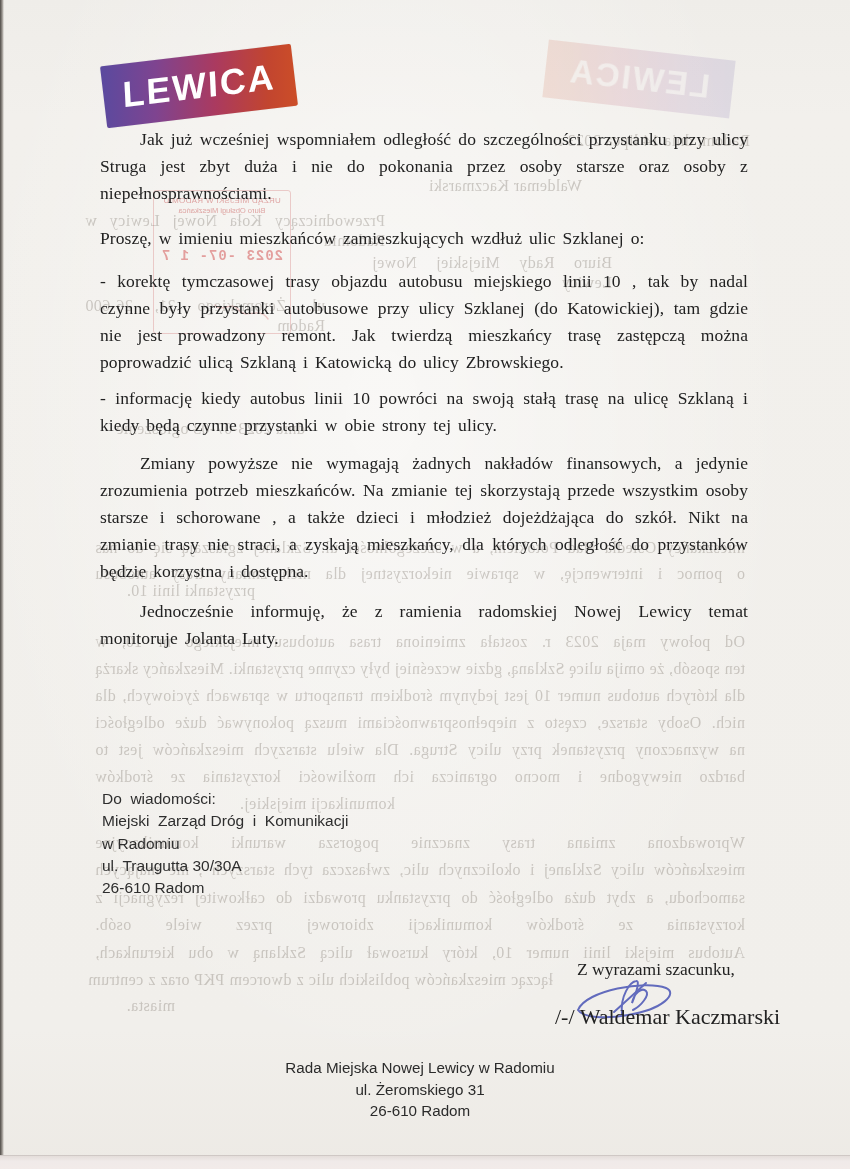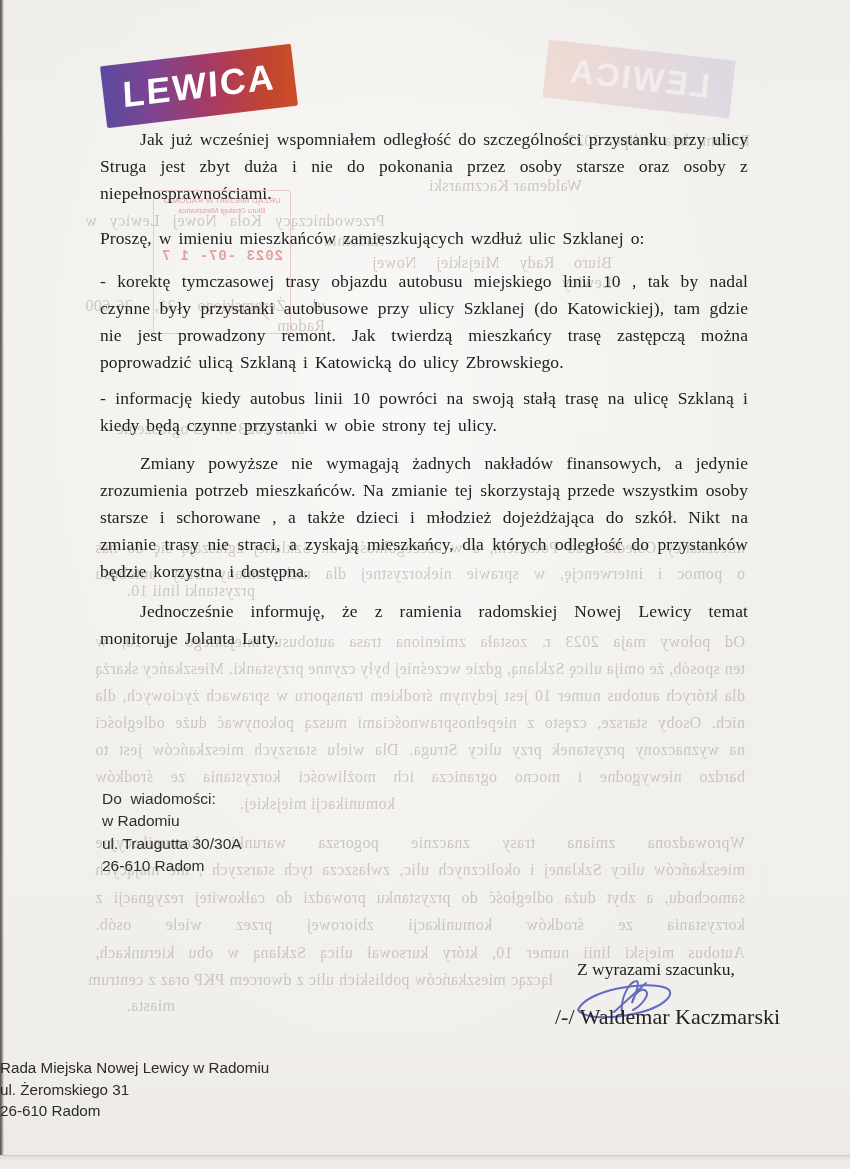--- a/index.html
+++ b/index.html
@@ -72,21 +72,21 @@
   .cc-block{
     position:absolute;left:102px;top:788px;
     font-family:"Liberation Sans","DejaVu Sans",sans-serif;
     font-size:15.5px;line-height:22.3px;color:#2e2e2e;
   }
   .cc-block div{white-space:pre-wrap;}
   .closing{position:absolute;left:577px;top:959px;font-size:17.5px;color:#222;}
   .signature{position:absolute;left:570px;top:976px;}
   .signed-name{position:absolute;left:555px;top:1004px;font-size:22px;color:#222;}
   .footer{
-    position:absolute;left:0;top:1057px;width:840px;text-align:left;
+    position:absolute;left:0;top:1057px;width:840px;text-align:center;
     font-family:"Liberation Sans","DejaVu Sans",sans-serif;
     font-size:15.2px;line-height:21.5px;color:#2b2b2b;
   }
 </style>
 </head>
 <body>
 
 <div class="page">
 
   <div class="edge-left"></div>
@@ -138,20 +138,21 @@
     <p class="p1 indent">Jak już wcześniej wspomniałem odległość do szczególności przystanku przy ulicy Struga  jest zbyt duża i nie do pokonania przez  osoby starsze oraz  osoby z niepełnosprawnościami.</p>
     <p class="p2">Proszę, w imieniu mieszkańców zamieszkujących wzdłuż ulic Szklanej o:</p>
     <p class="p3">- korektę tymczasowej trasy  objazdu autobusu miejskiego linii 10 , tak by nadal czynne były przystanki autobusowe przy ulicy Szklanej (do Katowickiej), tam gdzie nie jest prowadzony remont. Jak twierdzą mieszkańcy trasę zastępczą można poprowadzić ulicą Szklaną i  Katowicką do ulicy Zbrowskiego.</p>
     <p class="p4">- informację  kiedy autobus linii 10 powróci na swoją stałą  trasę na  ulicę Szklaną i kiedy będą czynne  przystanki w obie strony tej ulicy.</p>
     <p class="p5 indent">Zmiany powyższe nie wymagają żadnych nakładów finansowych, a jedynie zrozumienia potrzeb mieszkańców. Na zmianie tej skorzystają przede wszystkim osoby starsze i schorowane , a także dzieci i młodzież dojeżdżająca do szkół. Nikt na zmianie trasy nie straci, a zyskają mieszkańcy, dla których odległość do przystanków będzie korzystna i dostępna.</p>
     <p class="p6 indent">Jednocześnie  informuję, że z ramienia radomskiej Nowej Lewicy temat monitoruje Jolanta Luty.</p>
   </div>
 
   <div class="cc-block">
     <div>Do  wiadomości:</div>
+    <div>Miejski  Zarząd Dróg  i  Komunikacji</div>
     <div>w Radomiu</div>
     <div>ul. Traugutta 30/30A</div>
     <div>26-610 Radom</div>
   </div>
 
   <div class="closing">Z wyrazami szacunku,</div>
 
   <svg class="signature" width="108" height="48" viewBox="0 0 108 48">
     <g fill="none" stroke="#4a55b5" stroke-width="2" stroke-linecap="round" opacity="0.85">
       <path d="M8,34 C16,14 76,4 96,12 C108,17 94,33 58,39 C36,43 13,42 8,34"></path>

